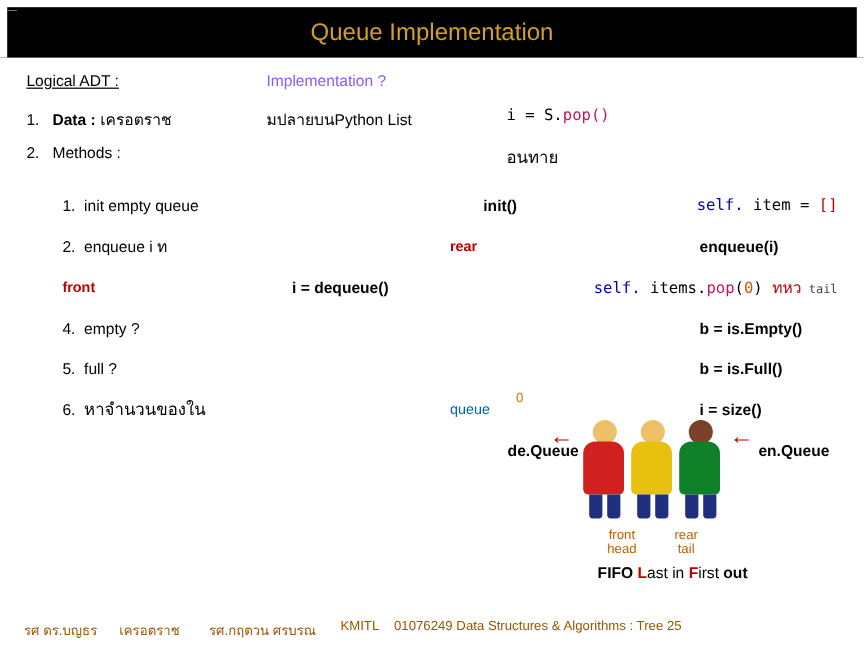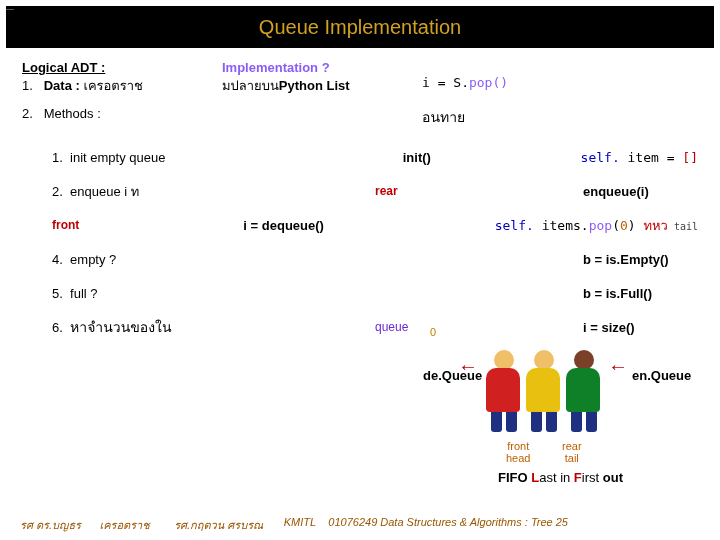--- a/index.html
+++ b/index.html
@@ -1,28 +1,28 @@
 <!DOCTYPE html>
 <html><head>
 <meta charset="utf-8">
 <style>
   * { margin: 0; padding: 0; box-sizing: border-box; }
   body { width: 720px; height: 540px; background: #fff; font-family: "Tahoma", sans-serif; font-size: 13px; color: #000; position: relative; overflow: hidden; }
   .header { background: #000; color: #d0a020; height: 48px; display: flex; align-items: center; justify-content: center; font-size: 20px; border-top: 6px solid #fff; border-left: 6px solid #fff; border-right: 6px solid #fff; }
   .content { padding: 12px 22px 0 22px; position: relative; height: 460px; }
-  .row1 { display: flex; font-weight: bold; }
+  .row1 { display: flex; margin-bottom: 14px; font-weight: normal; }
   .logical { width: 200px; text-decoration: underline; }
   .impl { color: #8b5cf6; text-align: right; }
   .row2 { display: flex; margin-bottom: 10px; }
   .dataline { width: 200px; }
   .databold { font-weight: bold; }
   .pylist { width: 200px; }
-  .pytxt { font-weight: bold; }
+  .pytxt { font-weight: normal; }
   .code1 { color: #000; font-family: monospace; font-size: 13px; }
-  .green { color: #8b5cf6; }
+  .green { color: #be185d; }
   .blue { color: #0000c0; }
   .red { color: #c00000; }
   .orangebrown { color: #bf6000; }
   .row3 { display: flex; margin-bottom: 12px; }
   .methods { width: 400px; font-weight: normal; }
   .thword { font-size: 14px; }
   .table { margin-left: 30px; }
   .trow { display: flex; align-items: center; height: 34px; justify-content: space-between; }
   .c1 { width: 170px; }
   .c2 { width: 55px; color: #c00000; font-weight: bold; font-size: 12px; }
@@ -37,21 +37,21 @@
   .plegs { width: 26px; height: 20px; margin: 0 auto; display: flex; gap: 4px; }
   .pleg { flex: 1; border-radius: 0 0 3px 3px; }
   .deq { position: absolute; left: 423px; top: 320px; font-weight: bold; font-size: 13px; }
   .enq { position: absolute; left: 632px; top: 320px; font-weight: bold; font-size: 13px; }
   .arrow { position: absolute; color: #c00000; font-size: 20px; font-weight: bold; }
   .arrL { left: 458px; top: 305px; }
   .arrR { left: 608px; top: 305px; }
   .fronthead { position: absolute; left: 506px; top: 392px; font-size: 11px; text-align: center; line-height: 1.1; color: #bf6000; }
   .reartail { position: absolute; left: 562px; top: 392px; font-size: 11px; text-align: center; line-height: 1.1; color: #bf6000; }
   .fifo { position: absolute; left: 498px; top: 422px; font-size: 13px; }
-  .footer { position: absolute; bottom: 6px; left: 0; width: 588px; display: flex; font-size: 11px; color: #995500; padding: 0 20px; justify-content: space-between; font-style: italic; }
+  .footer { position: absolute; bottom: 6px; left: 0; width: 588px; display: flex; font-size: 11px; color: #995500; padding: 0 20px; justify-content: space-between; }
   .footright { text-align: right; }
   .page { position: absolute; top: 4px; left: 6px; font-size: 8px; color: #aaa; }
 </style>
 </head>
 <body>
 
 <div class="page">—</div>
 
 <div class="header">
   <span>Queue Implementation</span>
@@ -128,21 +128,21 @@
         <span>5.</span>&nbsp;&nbsp;<span>full ?</span>
       </div>
       <div class="c2"></div>
       <div class="c3">b = is.Full()</div>
     </div>
 
     <div class="trow">
       <div class="c1">
         <span>6.</span>&nbsp;&nbsp;<span style="font-size:14px;">หาจำนวนของใน</span>
       </div>
-      <div class="c2" style="color:#6d28d9;font-weight:normal">queue </div>
+      <div class="c2" style="color:#0369a1;font-weight:normal">queue </div>
       <div class="c3">i = size()</div>
     </div>
 
   </div>
 
   <div class="zero">0</div>
 
   <div class="deq">de.Queue</div>
   <div class="enq">en.Queue</div>
   <div class="arrow arrL">←</div>

